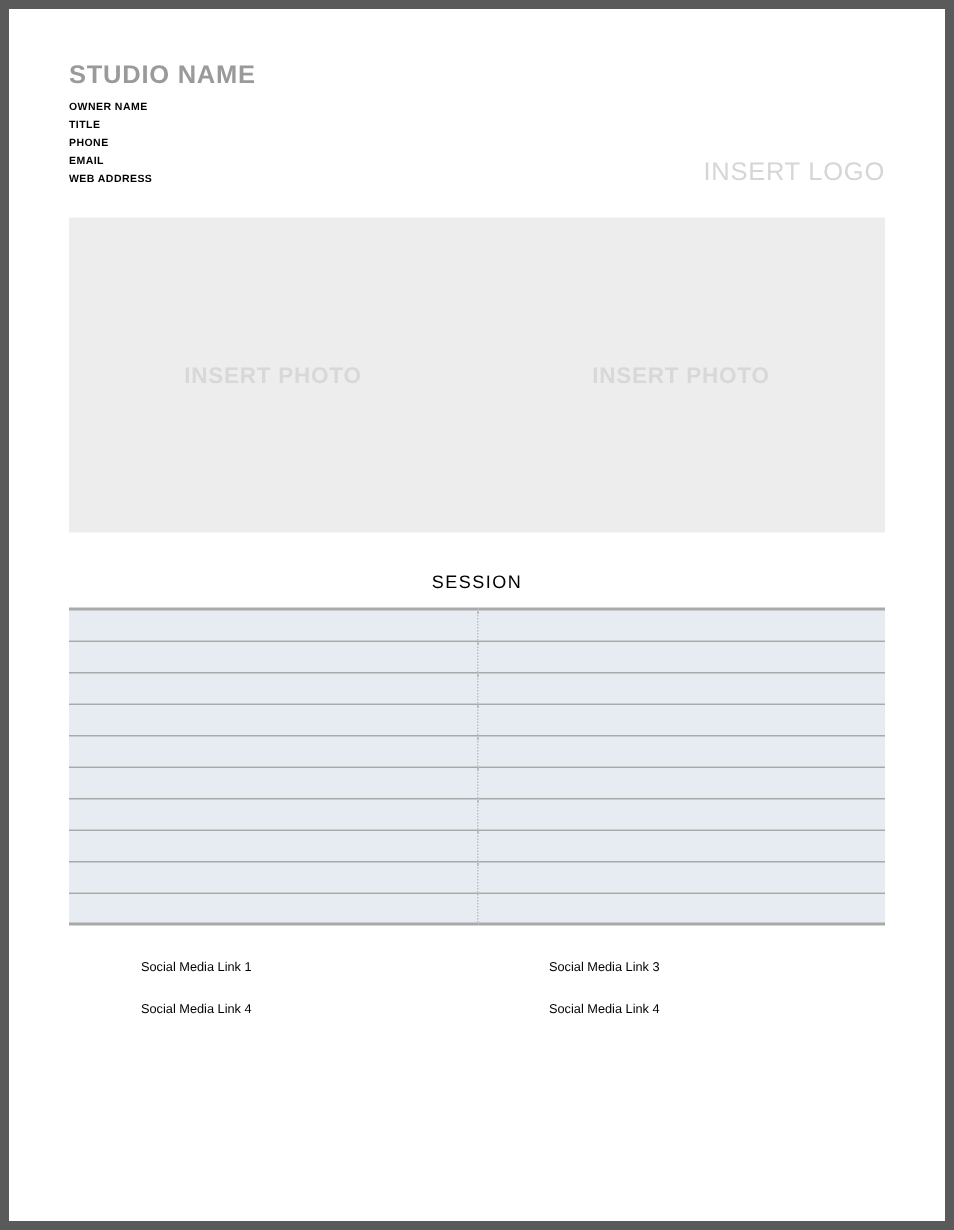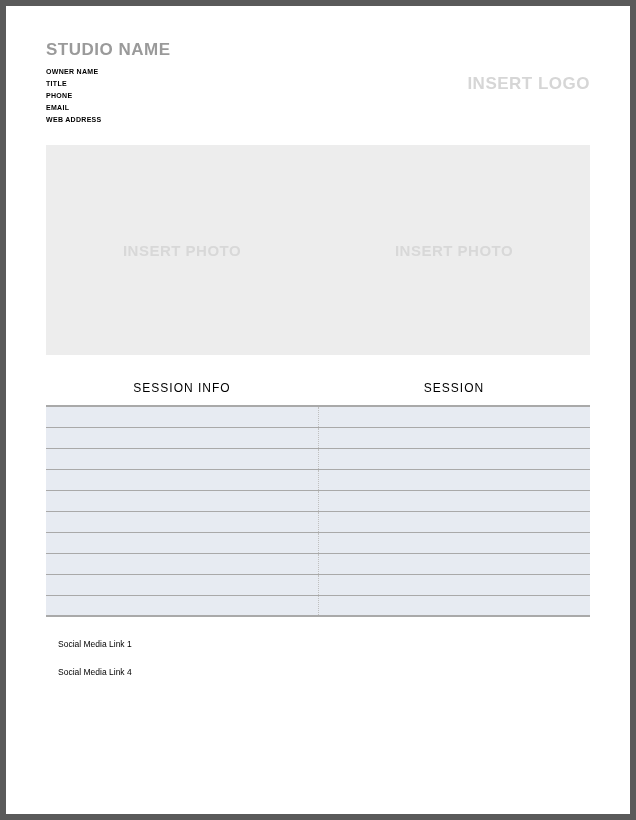--- a/index.html
+++ b/index.html
@@ -8,40 +8,40 @@
     height: 820px;
     background: #fff;
     border: 6px solid #5a5a5a;
     font-family: "Century Gothic", "Avant Garde", Futura, sans-serif;
     position: relative;
     padding: 34px 40px 30px 40px;
   }
   .header {
     display: flex;
     justify-content: space-between;
-    align-items: center;
+    align-items: flex-end;
   }
   .studio-block { }
   .studio-name {
     font-size: 17px;
     font-weight: bold;
     letter-spacing: 0.5px;
     color: #9a9a9a;
     margin-bottom: 6px;
   }
   .contact-line {
     font-size: 7px;
     font-weight: bold;
     letter-spacing: 0.3px;
     color: #000;
     line-height: 1.7;
   }
   .logo-placeholder {
     font-size: 17px;
-    font-weight: bold;
+    font-weight: normal;
     letter-spacing: 0.5px;
     color: #d6d6d6;
     margin-top: 2px;
   }
   .photo-area {
     margin-top: 20px;
     background: #ededed;
     height: 210px;
     display: flex;
   }
@@ -94,20 +94,21 @@
     margin-top: 22px;
   }
   .social-col {
     flex: 1;
     padding-left: 12px;
   }
   .social-link {
     font-size: 8.5px;
     color: #000;
     margin-bottom: 18px;
+    margin-left: 36px;
   }
 </style>
 </head>
 <body>
 
 <div class="header">
   <div class="studio-block">
     <div class="studio-name">STUDIO NAME</div>
     <div class="contact-line">OWNER NAME</div>
     <div class="contact-line">TITLE</div>
@@ -121,21 +122,20 @@
 <div class="photo-area">
   <div class="photo-slot">
     <span class="photo-slot-label">INSERT PHOTO</span>
   </div>
   <div class="photo-slot">
     <span class="photo-slot-label">INSERT PHOTO</span>
   </div>
 </div>
 
 <div class="section-titles">
-  <div class="section-title">SESSION INFO</div>
   <div class="section-title">SESSION</div>
 </div>
 
 <table class="info-table">
   <tbody id="info-tbody">
       <tr>
         <td class="left-cell"></td>
         <td></td>
       </tr>
       <tr>
@@ -175,13 +175,17 @@
         <td></td>
       </tr>
     </tbody>
 </table>
 
 <div class="social-links">
   <div class="social-col">
     <div class="social-link">Social Media Link 1</div>
     <div class="social-link">Social Media Link 4</div>
   </div>
+  <div class="social-col">
+    <div class="social-link">Social Media Link 3</div>
+    <div class="social-link">Social Media Link 4</div>
+  </div>
 </div>
 
 </body></html>

